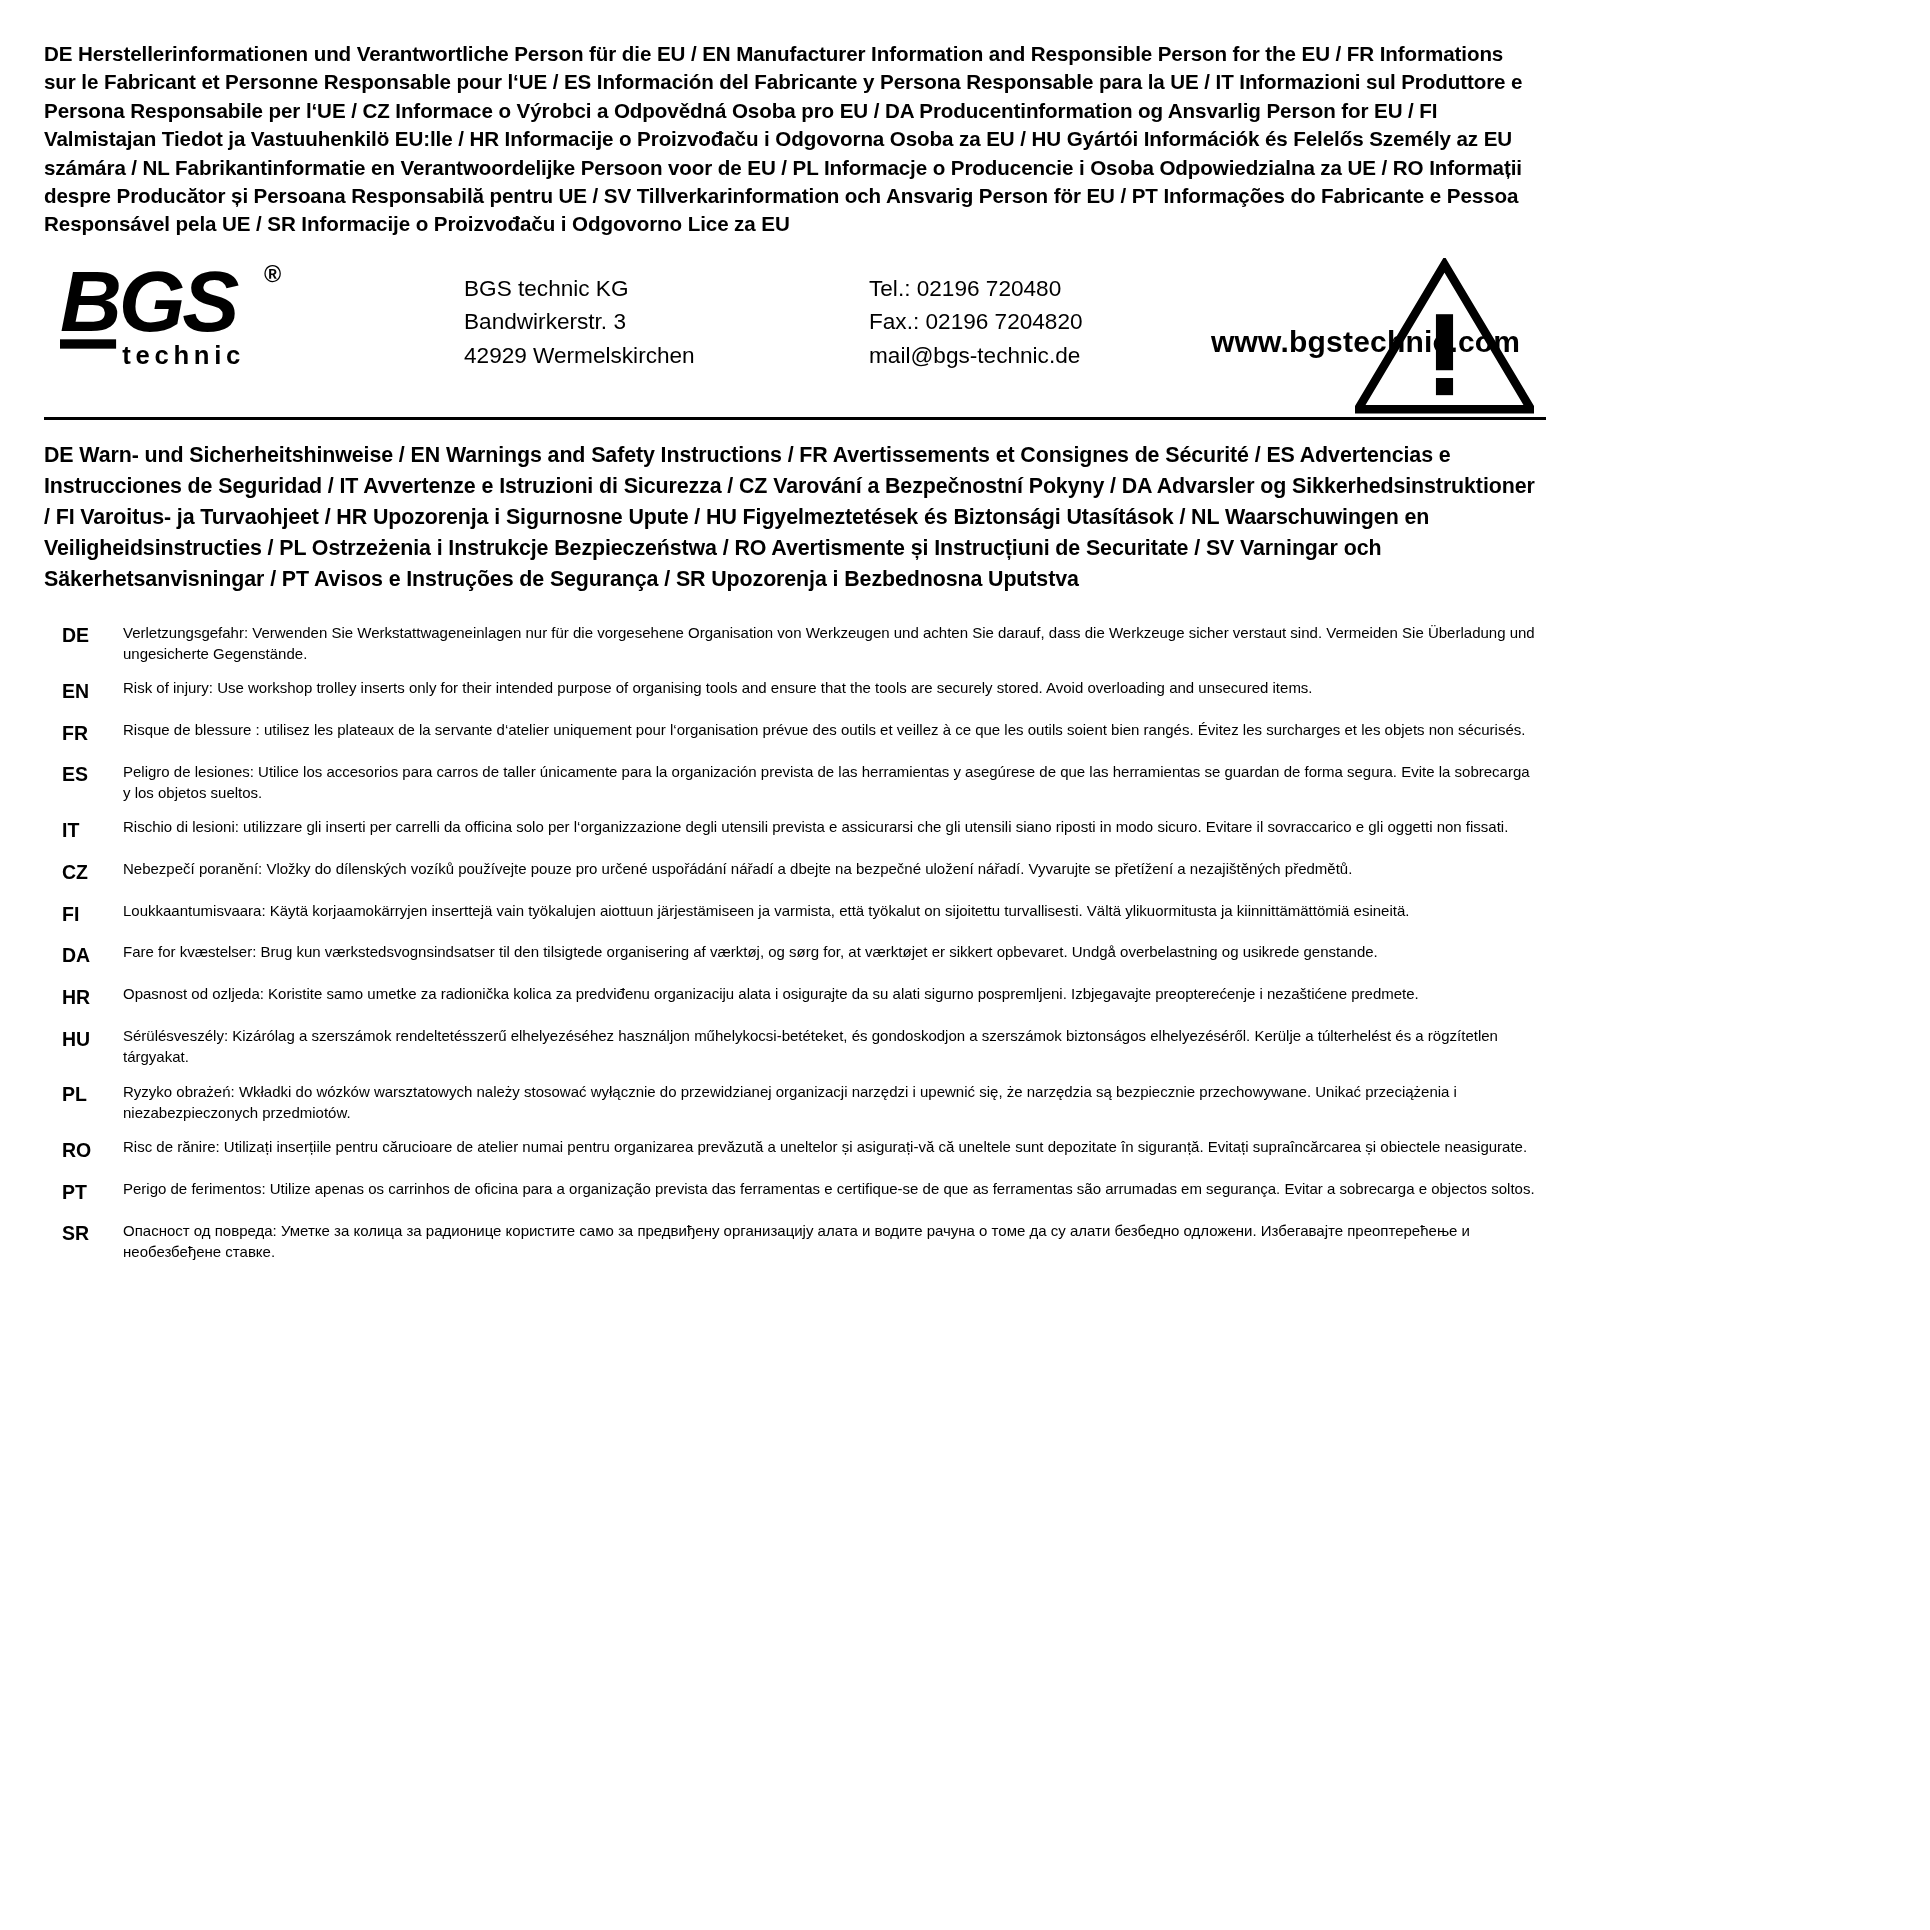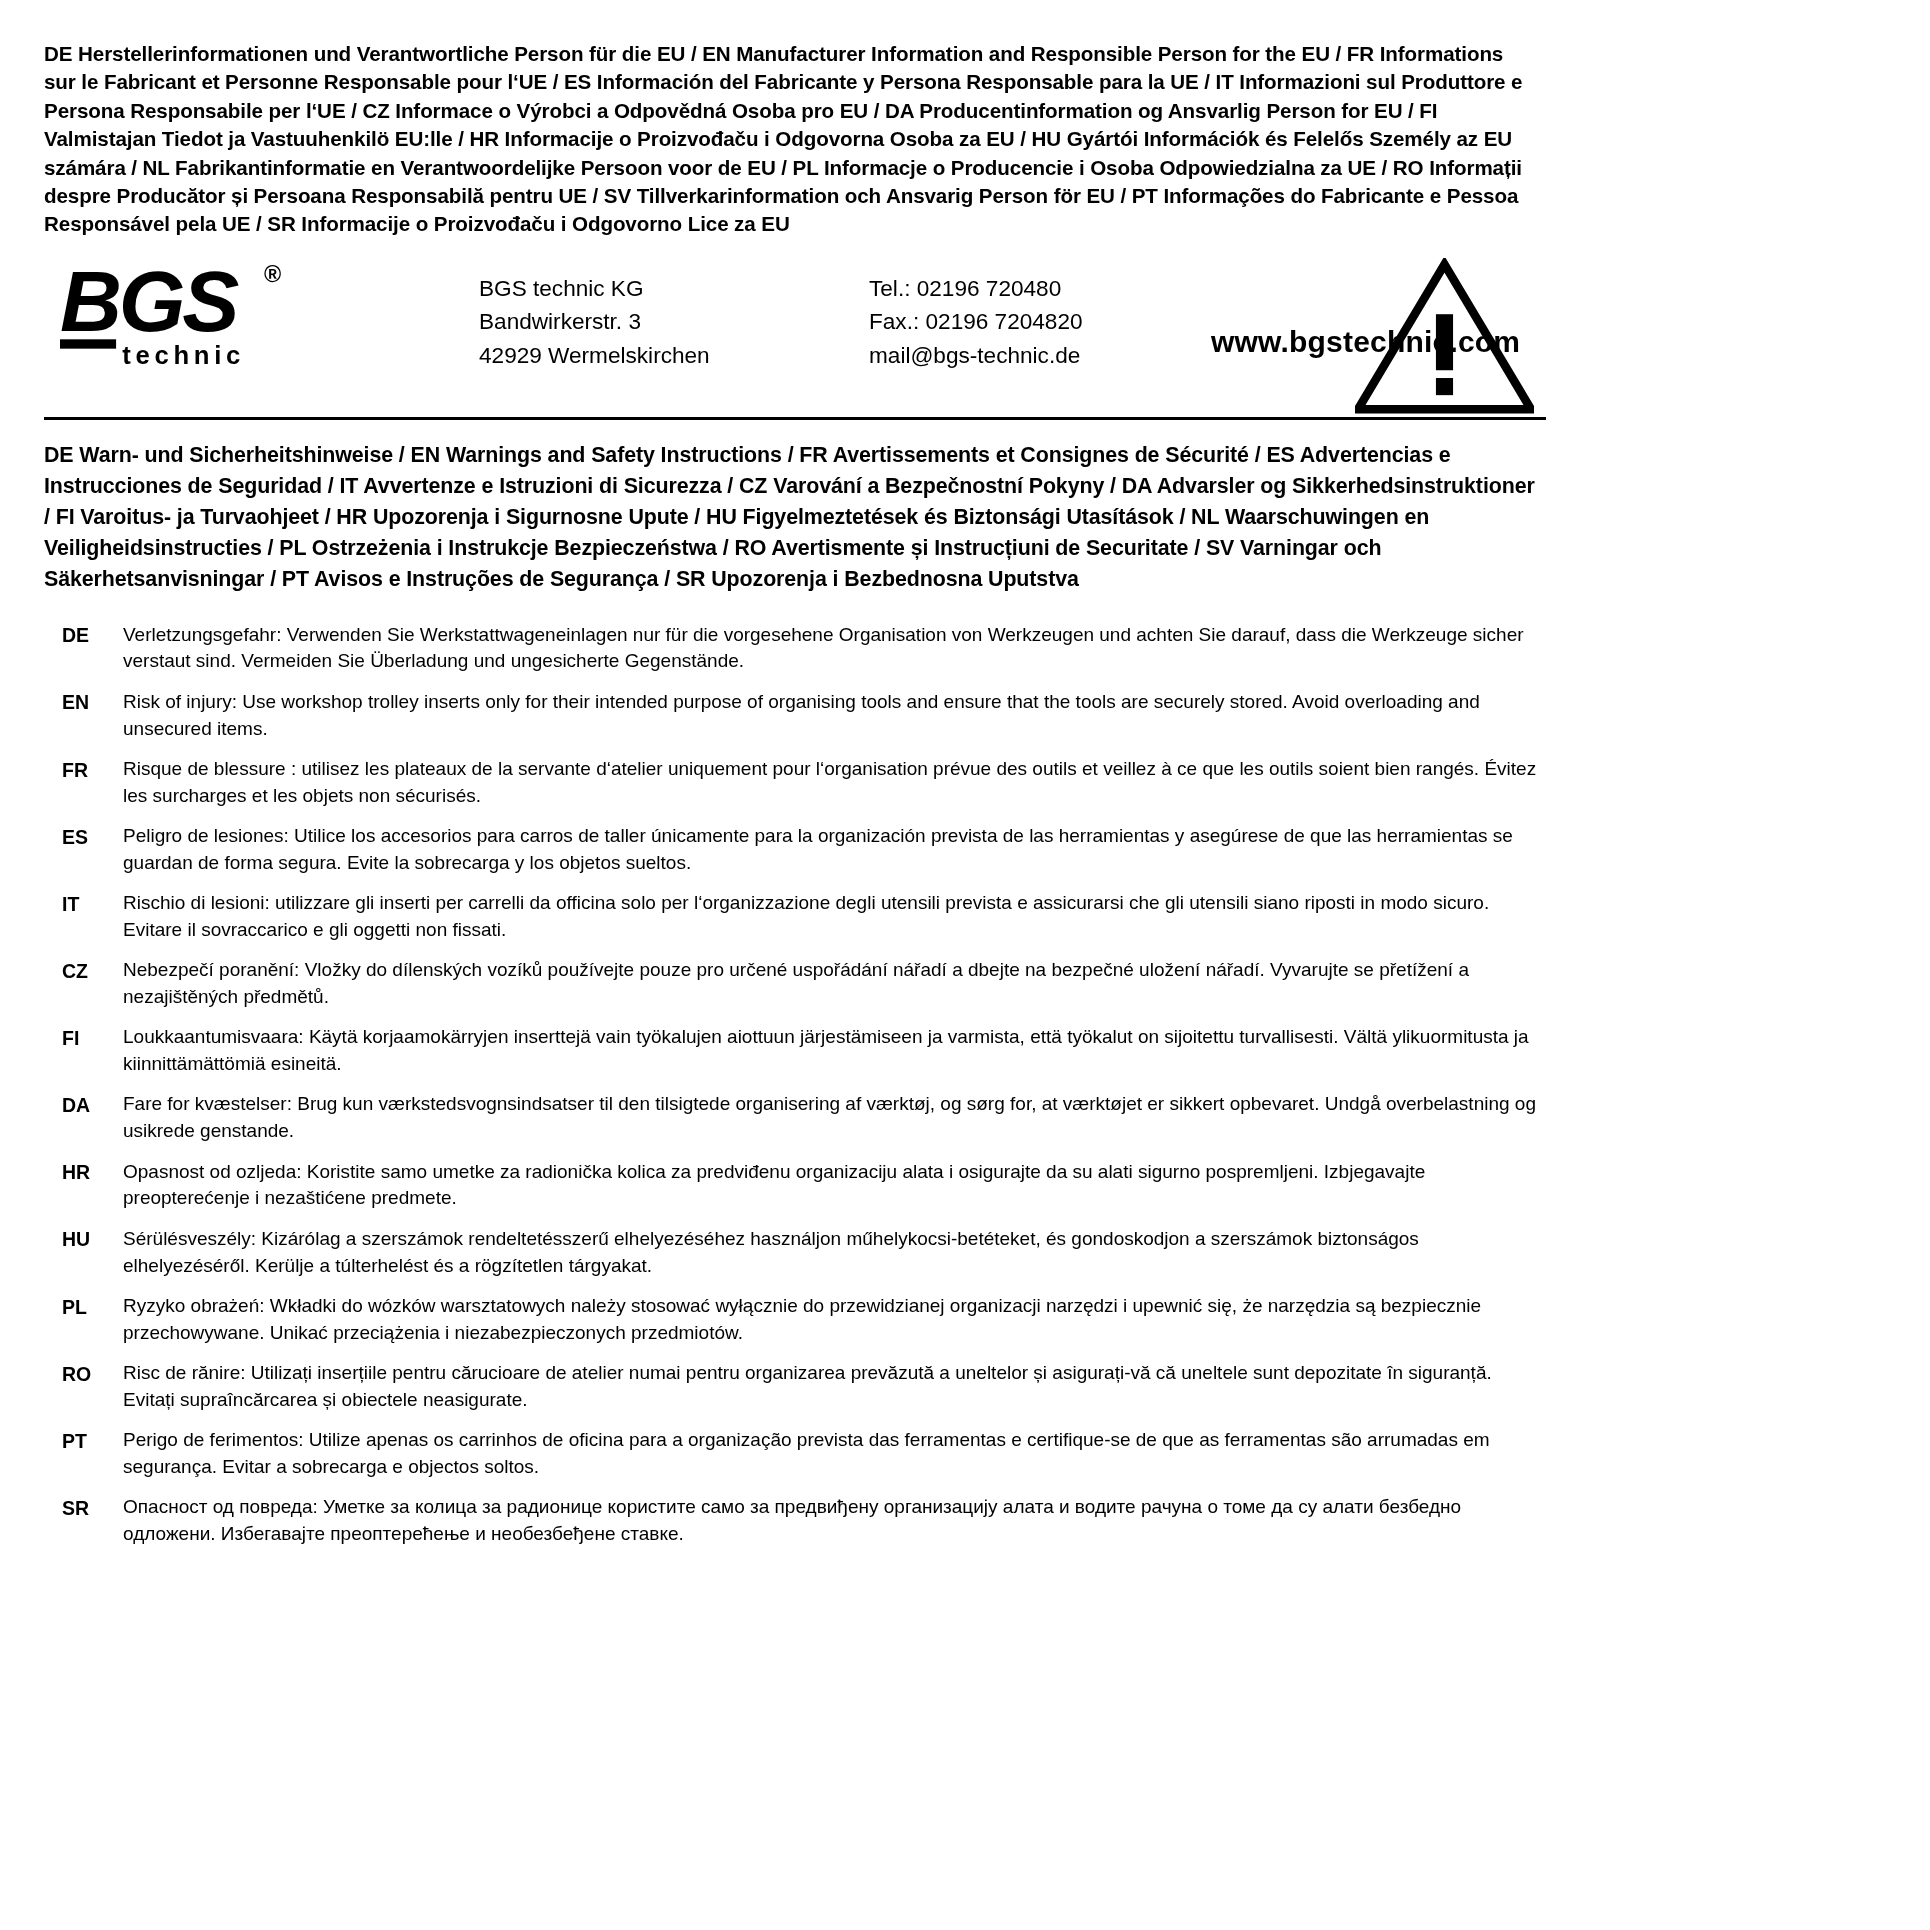--- a/index.html
+++ b/index.html
@@ -47,21 +47,20 @@
   }
   .logo svg { display: block; }
 
   .addr-block {
     position: absolute;
     left: 420px;
     top: 22px;
     font-size: 22.6px;
     line-height: 1.48;
     white-space: pre-line;
-    margin-left: 15px;
   }
   .contact-block {
     position: absolute;
     left: 825px;
     top: 22px;
     font-size: 22.6px;
     line-height: 1.48;
     white-space: pre-line;
   }
   .website {
@@ -110,21 +109,21 @@
   }
   .warn-code {
     flex: 0 0 61px;
     font-size: 19.5px;
     font-weight: bold;
     line-height: 1.42;
     padding-top: 0.8px;
   }
   .warn-text {
     flex: 1 1 auto;
-    font-size: 19px;
+    font-size: 15px;
     line-height: 1.42;
     padding-right: 7.8px;
   }
 </style>
 </head>
 <body>
 
 <div class="page">
 
   <div class="top-heading">DE Herstellerinformationen und Verantwortliche Person für die EU  /  EN Manufacturer Information and Responsible Person for the EU  /  FR Informations sur le Fabricant et Personne Responsable pour l‘UE  /  ES Información del Fabricante y Persona Responsable para la UE  /  IT Informazioni sul Produttore e Persona Responsabile per l‘UE  /  CZ Informace o Výrobci a Odpovědná Osoba pro EU  /  DA Producentinformation og Ansvarlig Person for EU  /  FI Valmistajan Tiedot ja Vastuuhenkilö EU:lle  /  HR Informacije o Proizvođaču i Odgovorna Osoba za EU  /  HU Gyártói Információk és Felelős Személy az EU számára  /  NL Fabrikantinformatie en Verantwoordelijke Persoon voor de EU  /  PL Informacje o Producencie i Osoba Odpowiedzialna za UE  /  RO Informații despre Producător și Persoana Responsabilă pentru UE  /  SV Tillverkarinformation och Ansvarig Person för EU  /  PT Informações do Fabricante e Pessoa Responsável pela UE  /  SR Informacije o Proizvođaču i Odgovorno Lice za EU</div>

